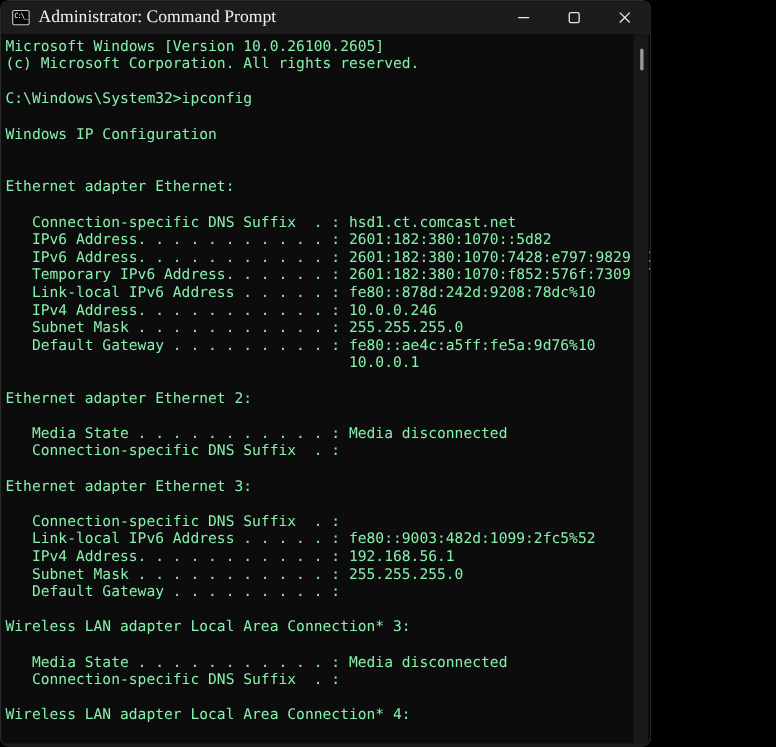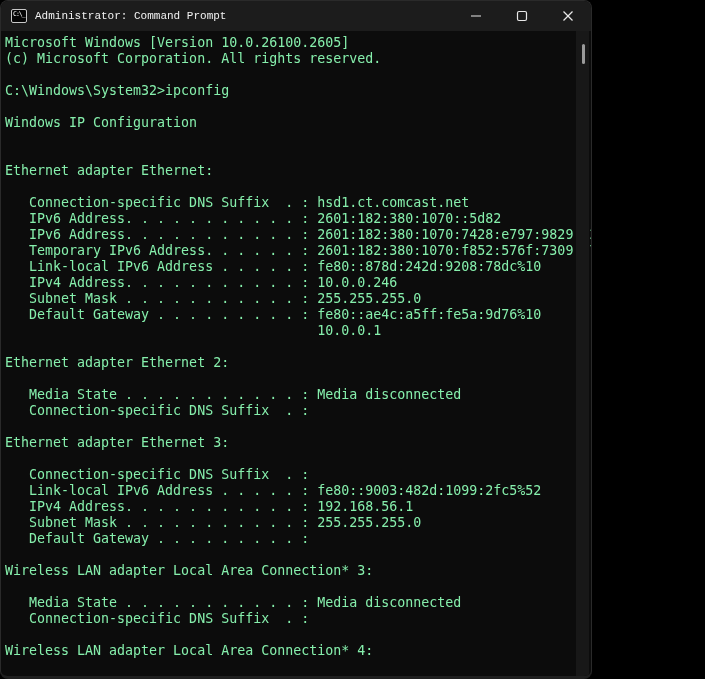--- a/index.html
+++ b/index.html
@@ -48,22 +48,22 @@
     top: 1px;
     font-family: "DejaVu Sans Mono", monospace;
     font-size: 6.5px;
     line-height: 7px;
     letter-spacing: -1px;
     color: #ffffff;
     white-space: nowrap;
   }
   .title-text {
     margin-left: 8px;
-    font-family: Liberation Mono, monospace;
-    font-size: 11px;
+    font-family: Liberation Serif, serif;
+    font-size: 16px;
     color: #f2f2f2;
     white-space: nowrap;
     flex: 1 1 auto;
   }
   .window-controls {
     display: flex;
     height: 30px;
     flex: 0 0 auto;
   }
   .ctrl-btn {

